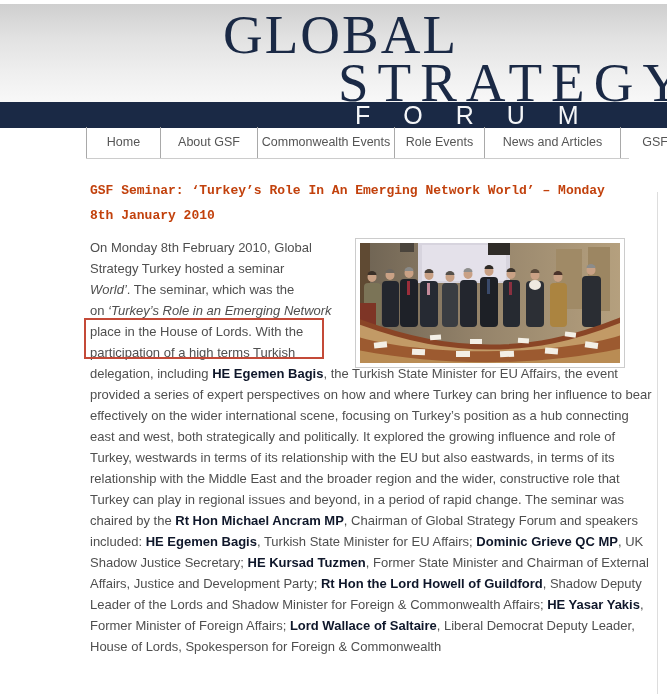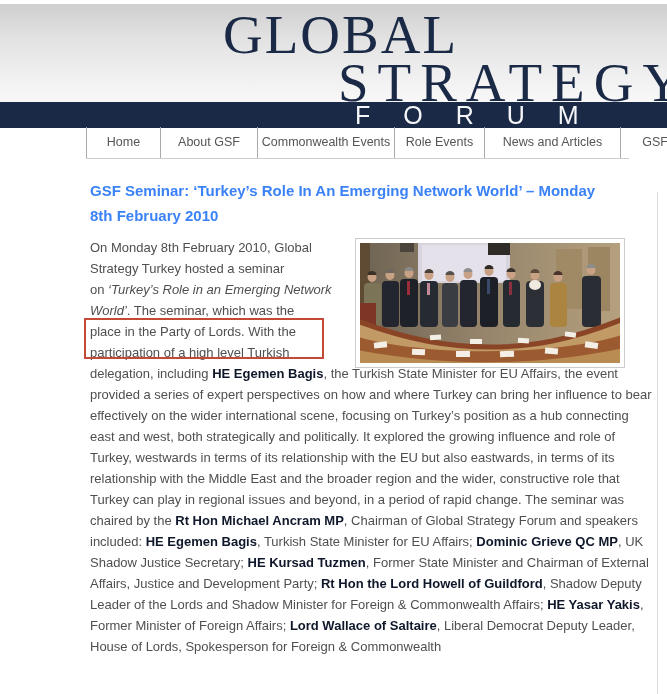--- a/index.html
+++ b/index.html
@@ -36,21 +36,21 @@
   }
   .nav-item:nth-child(1){ width:74px; }
   .nav-item:nth-child(2){ width:97px;text-align:center; }
   .nav-item:nth-child(3){ width:137px; }
   .nav-item:nth-child(4){ width:90px; }
   .nav-item:nth-child(5){ width:136px; }
   .nav-item:nth-child(6){ width:140px; }
 
   
   .content { position:absolute; left:90px; top:178px; width:565px; }
-  .title { color:#3b82f6; font-size:15px; font-weight:bold; line-height:25px; }
+  .title { color:#c2410c; font-size:13px; font-weight:bold; line-height:25px;font-family:Liberation Mono, monospace; }
   .article-body { position:relative; margin-top:9px; color:#4f4f4f; font-size:13px; line-height:21px; }
   .tline { height:21px; white-space:nowrap; }
   .intro { width:280px; }
   .body-text { width:565px; margin:0; }
   em { font-style:italic; }
   strong { font-weight:bold; color:#0f172a; }
 
   
   .red-box {
     position:absolute; left:-6px; top:81px; width:240px; height:41px;
@@ -85,21 +85,21 @@
       <div class="nav-item"><span>About GSF</span></div>
       <div class="nav-item"><span>Commonwealth Events</span></div>
       <div class="nav-item"><span>Role Events</span></div>
       <div class="nav-item"><span>News and Articles</span></div>
       <div class="nav-item"><span>GSF Publications</span></div>
     </nav>
 
   <main class="content">
     <h1>
       <div class="title">GSF Seminar: ‘Turkey’s Role In An Emerging Network World’ – Monday</div>
-      <div class="title">8th February 2010</div>
+      <div class="title">8th January 2010</div>
     </h1>
 
     <div class="article-body">
 
       <figure class="photo-frame">
         <svg viewBox="0 0 260 120" width="260" height="120">
           <defs>
             <linearGradient id="wall" x1="0" y1="0" x2="1" y2="0">
               <stop offset="0" stop-color="#6e6353"></stop>
               <stop offset="0.45" stop-color="#94836a"></stop>
@@ -197,24 +197,24 @@
             <rect x="110" y="96" width="12" height="5"></rect>
             <rect x="158" y="95" width="11" height="5" transform="rotate(4 163 97)"></rect>
             <rect x="205" y="89" width="11" height="5" transform="rotate(7 210 91)"></rect>
           </g>
         </svg>
       </figure>
 
       <div class="intro" id="intro">
           <div class="tline"><span>On Monday 8th February 2010, Global</span></div>
           <div class="tline"><span>Strategy Turkey hosted a seminar</span></div>
+          <div class="tline"><em>World’</em><span>. The seminar, which was the</span></div>
           <div class="tline"><span>on </span><em>‘Turkey’s Role in an Emerging Network</em></div>
-          <div class="tline"><em>World’</em><span>. The seminar, which was the</span></div>
-          <div class="tline"><span>place in the Party of Lords. With the</span></div>
-          <div class="tline"><span>participation of a high level Turkish</span></div>
+          <div class="tline"><span>place in the House of Lords. With the</span></div>
+          <div class="tline"><span>participation of a high terms Turkish</span></div>
         </div>
 
       <div class="red-box" style="border-color: rgb(196, 74, 56);"></div>
 
       <p class="body-text" id="bodytext"><span>delegation, including </span><strong>HE Egemen Bagis</strong><span>, the Turkish State Minister for EU Affairs, the event provided a series of expert perspectives on how and where Turkey can bring her influence to bear effectively on the wider international scene, focusing on Turkey’s position as a hub connecting east and west, both strategically and politically. It explored the growing influence and role of Turkey, westwards in terms of its relationship with the EU but also eastwards, in terms of its relationship with the Middle East and the broader region and the wider, constructive role that Turkey can play in regional issues and beyond, in a period of rapid change. The seminar was chaired by the </span><strong>Rt Hon Michael Ancram MP</strong><span>, Chairman of Global Strategy Forum and speakers included: </span><strong>HE Egemen Bagis</strong><span>, Turkish State Minister for EU Affairs; </span><strong>Dominic Grieve QC MP</strong><span>, UK Shadow Justice Secretary; </span><strong>HE Kursad Tuzmen</strong><span>, Former State Minister and Chairman of External Affairs, Justice and Development Party; </span><strong>Rt Hon the Lord Howell of Guildford</strong><span>, Shadow Deputy Leader of the Lords and Shadow Minister for Foreign &amp; Commonwealth Affairs; </span><strong>HE Yasar Yakis</strong><span>, Former Minister of Foreign Affairs; </span><strong>Lord Wallace of Saltaire</strong><span>, Liberal Democrat Deputy Leader, House of Lords, Spokesperson for Foreign &amp; Commonwealth</span></p>
 
     </div>
   </main>
 
   <div class="right-border"></div>

